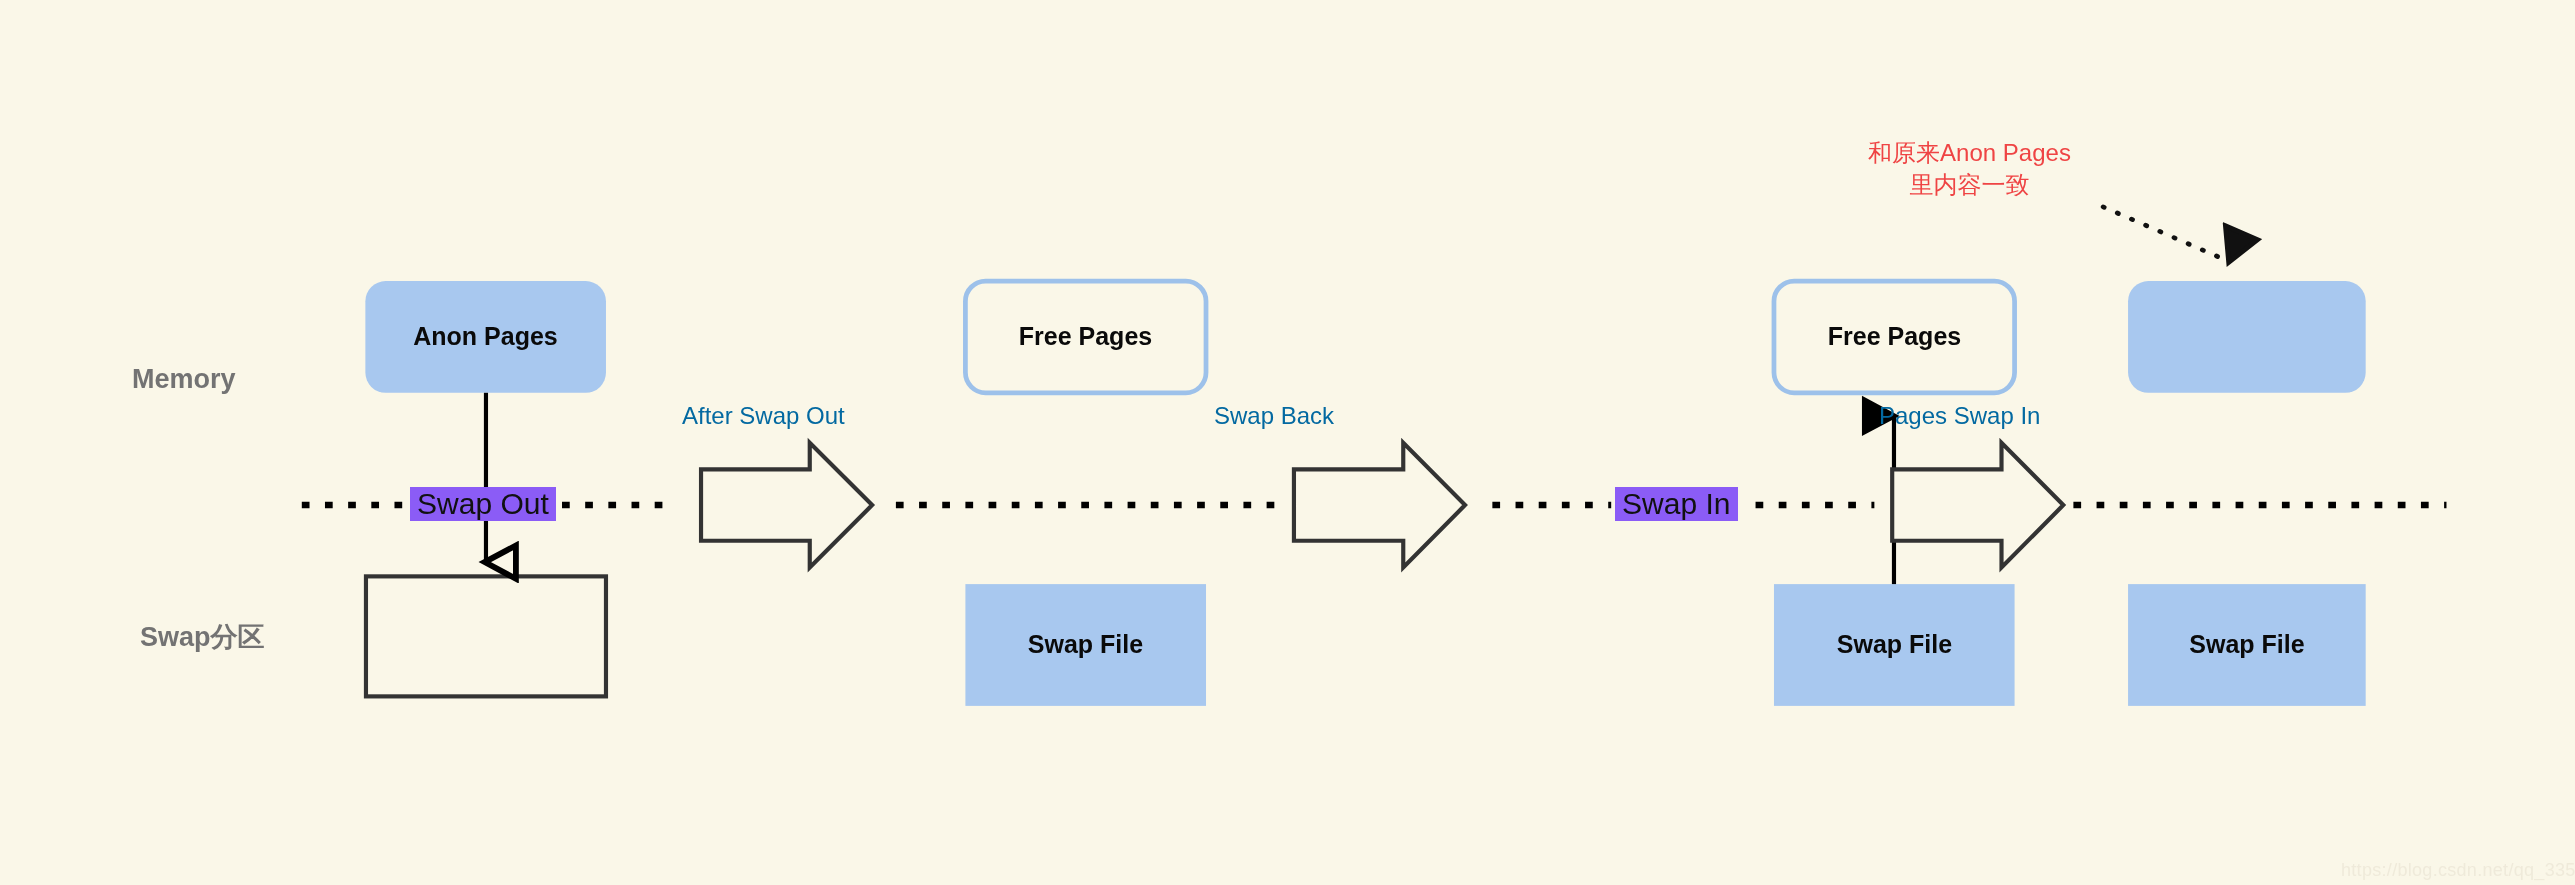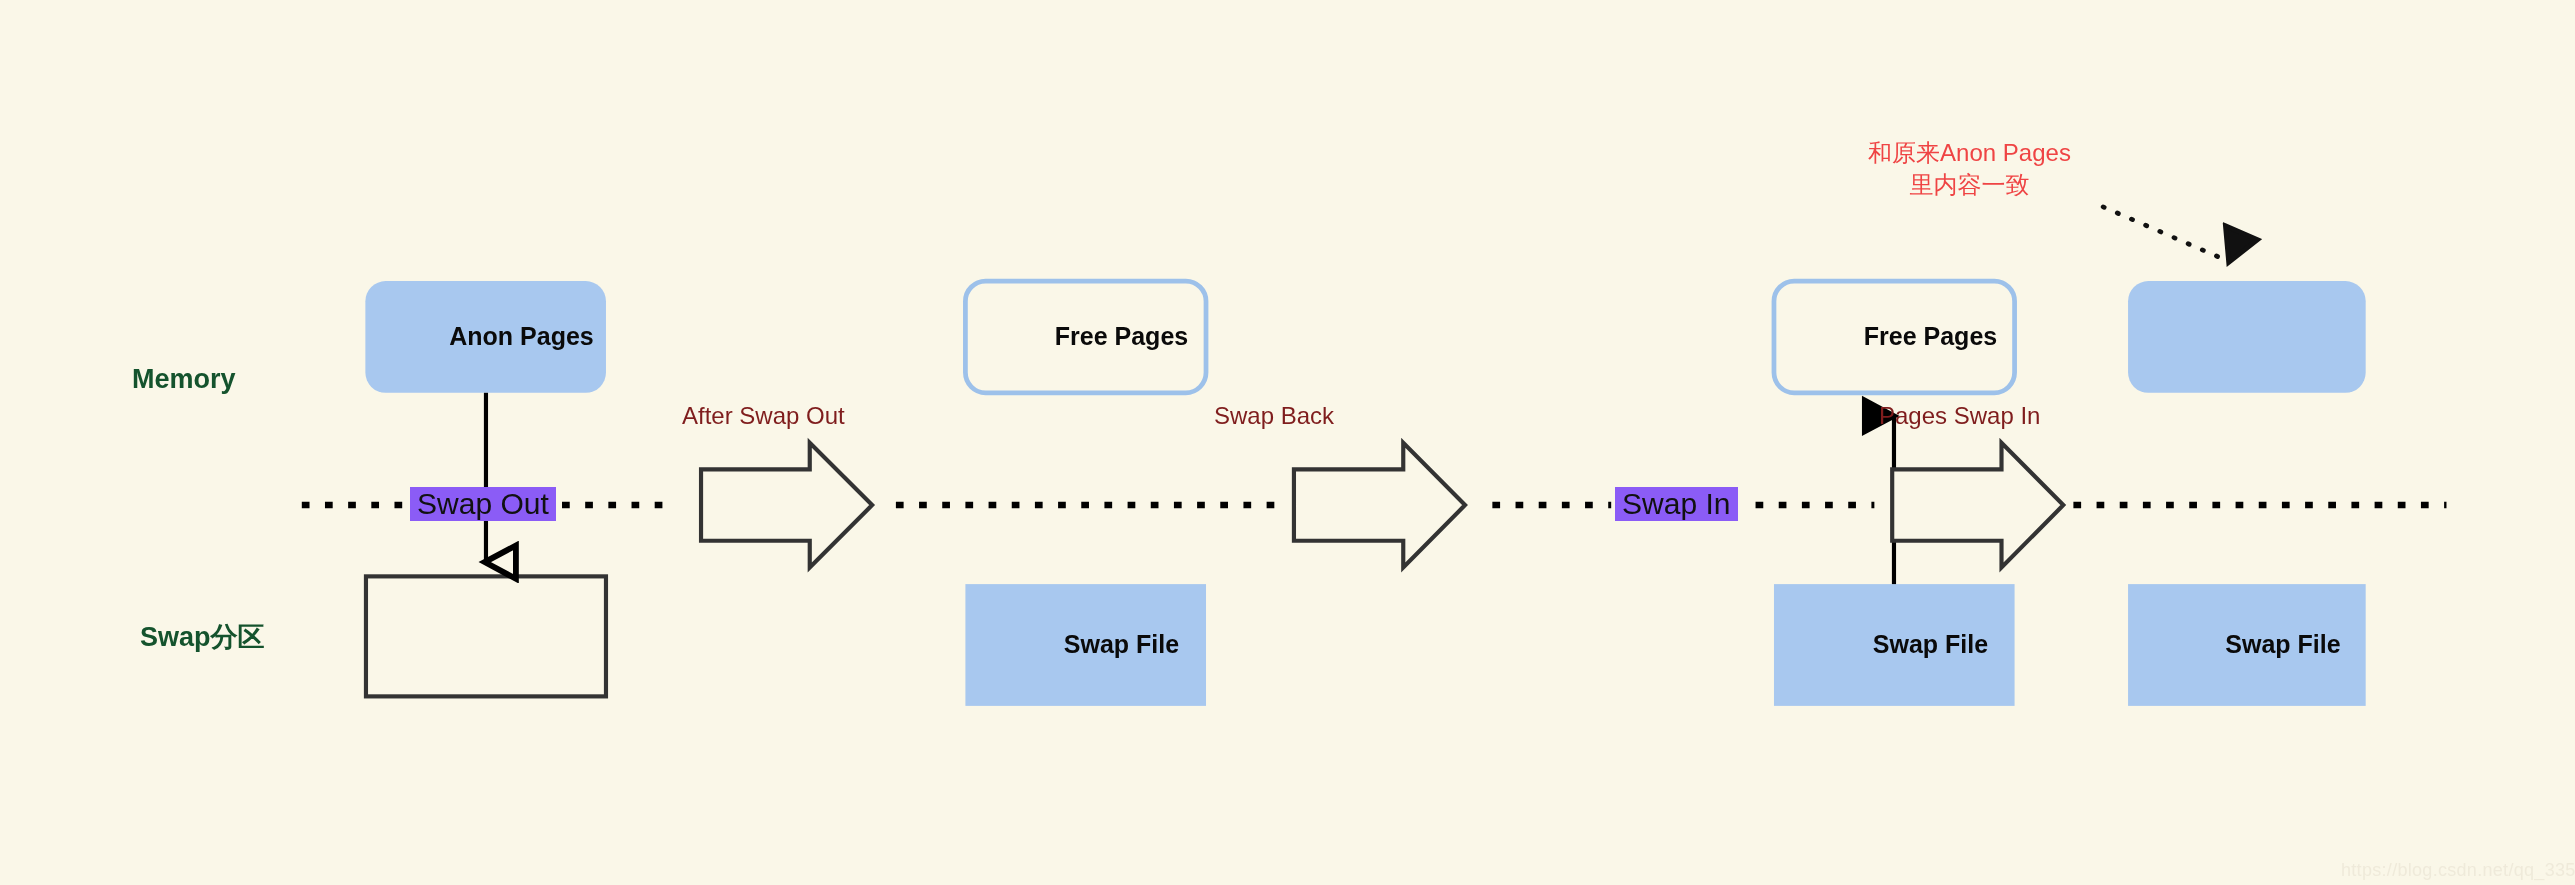--- a/index.html
+++ b/index.html
@@ -26,39 +26,38 @@
   }
   
   .node-label {
     position: absolute;
     display: flex;
     align-items: center;
     justify-content: center;
     text-align: center;
     line-height: 1.18;
     pointer-events: none;
-    margin-left: 36px;
   }
   .row-label {
     position: absolute;
     font-weight: bold;
     font-size: 27px;
-    color: #14532d;
+    color: #737373;
     white-space: nowrap;
   }
   .box-text {
     font-weight: bold;
     font-size: 25px;
     color: #0a0a0a;
     white-space: nowrap;
   }
   .step-label {
     position: absolute;
     font-size: 24px;
-    color: #7f1d1d;
+    color: #0369a1;
     white-space: nowrap;
   }
   .flow-label {
     position: absolute;
     font-size: 30px;
     color: #111111;
     white-space: nowrap;
     background: #8b5cf6;
     padding: 0 7.1px;
   }

